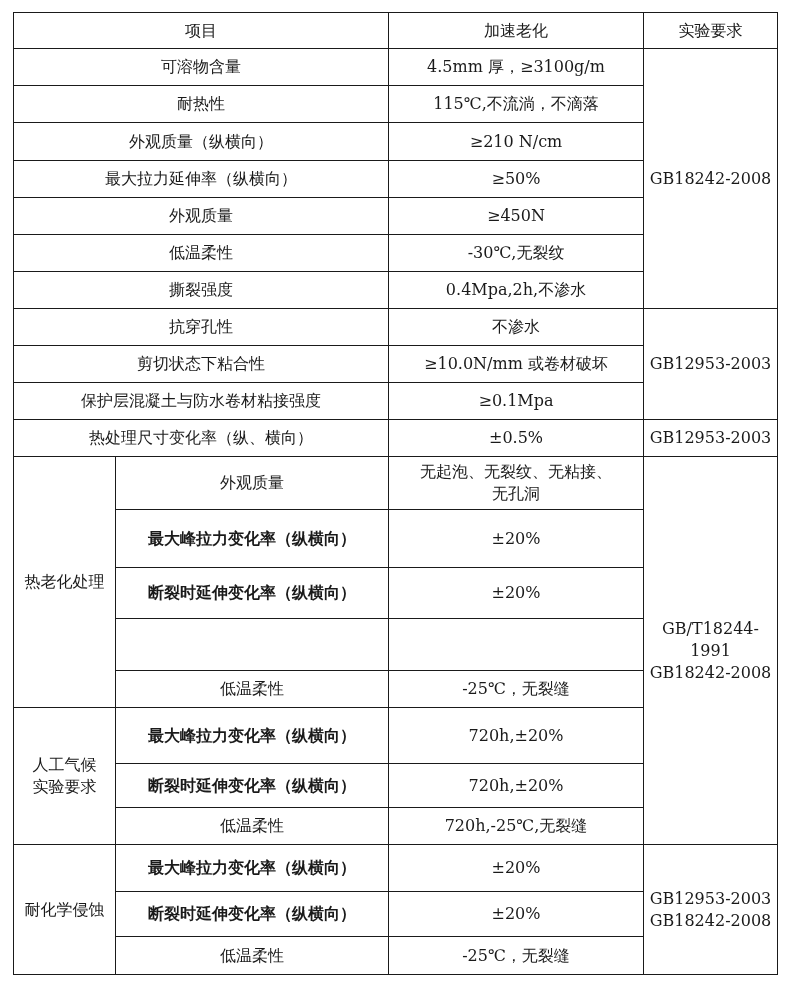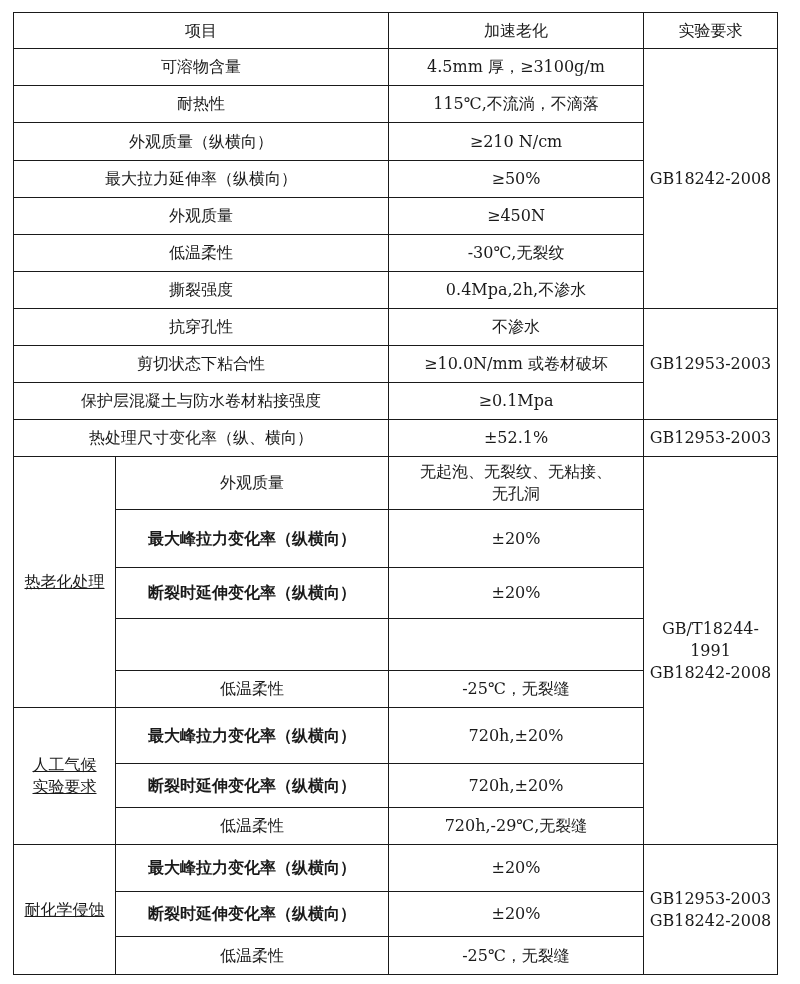--- a/index.html
+++ b/index.html
@@ -4,21 +4,21 @@
 <style>
   html, body { margin:0; padding:0; background:#ffffff; }
   body { width:800px; height:984px; position:relative; overflow:hidden;
          font-family:"DejaVu Serif","Liberation Serif",serif; color:#1a1a1a; }
   table.spec { position:absolute; left:13px; top:12px; border-collapse:collapse;
                table-layout:fixed; width:764px; }
   table.spec td { border:1.5px solid #1a1a1a; text-align:center; vertical-align:middle;
                   padding:4px 4px; font-size:16px; line-height:22px; overflow:hidden; }
   td.label { font-family:"DejaVu Sans","Liberation Sans",sans-serif; }
   td.sub-left { text-align:left; padding-left:8px;font-weight:bold; }
-  td.group { font-family:"DejaVu Sans","Liberation Sans",sans-serif; padding:0 2px;text-decoration:underline; }
+  td.group { font-family:"DejaVu Sans","Liberation Sans",sans-serif; padding:0 2px; }
   td.std { font-size:16px; line-height:26px;margin-top:16px; }
 </style>
 </head>
 <body>
 
 <table class="spec">
   <colgroup>
     <col style="width:102px">
     <col style="width:273px">
     <col style="width:255px">
@@ -70,21 +70,21 @@
       <td colspan="2" class="label">剪切状态下粘合性</td>
       <td>≥10.0N/mm 或卷材破坏</td>
     </tr>
     <tr style="height:37px">
       <td colspan="2" class="label">保护层混凝土与防水卷材粘接强度</td>
       <td>≥0.1Mpa</td>
     </tr>
 
     <tr style="height:37px">
       <td colspan="2" class="label">热处理尺寸变化率（纵、横向）</td>
-      <td>±52.1%</td>
+      <td>±0.5%</td>
       <td class="std">GB12953-2003</td>
     </tr>
 
     <tr style="height:53px">
       <td rowspan="5" class="group">热老化处理</td>
       <td class="label">外观质量</td>
       <td>
         <div class="label">无起泡、无裂纹、无粘接、</div>
         <div class="label">无孔洞</div>
       </td>
@@ -118,21 +118,21 @@
       </td>
       <td class="label sub-left">最大峰拉力变化率（纵横向）</td>
       <td>720h,±20%</td>
     </tr>
     <tr style="height:44px">
       <td class="label sub-left">断裂时延伸变化率（纵横向）</td>
       <td>720h,±20%</td>
     </tr>
     <tr style="height:37px">
       <td class="label">低温柔性</td>
-      <td>720h,-29℃,无裂缝</td>
+      <td>720h,-25℃,无裂缝</td>
     </tr>
 
     <tr style="height:47px">
       <td rowspan="3" class="group">耐化学侵蚀</td>
       <td class="label sub-left">最大峰拉力变化率（纵横向）</td>
       <td>±20%</td>
       <td rowspan="3" class="std">
         <div>GB12953-2003</div>
         <div>GB18242-2008</div>
       </td>

